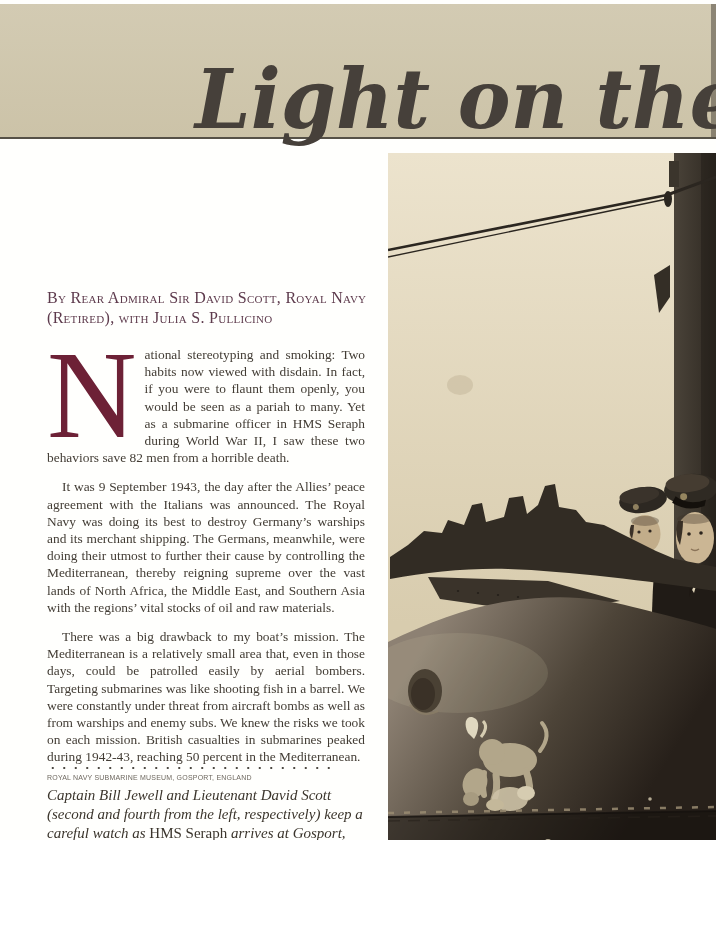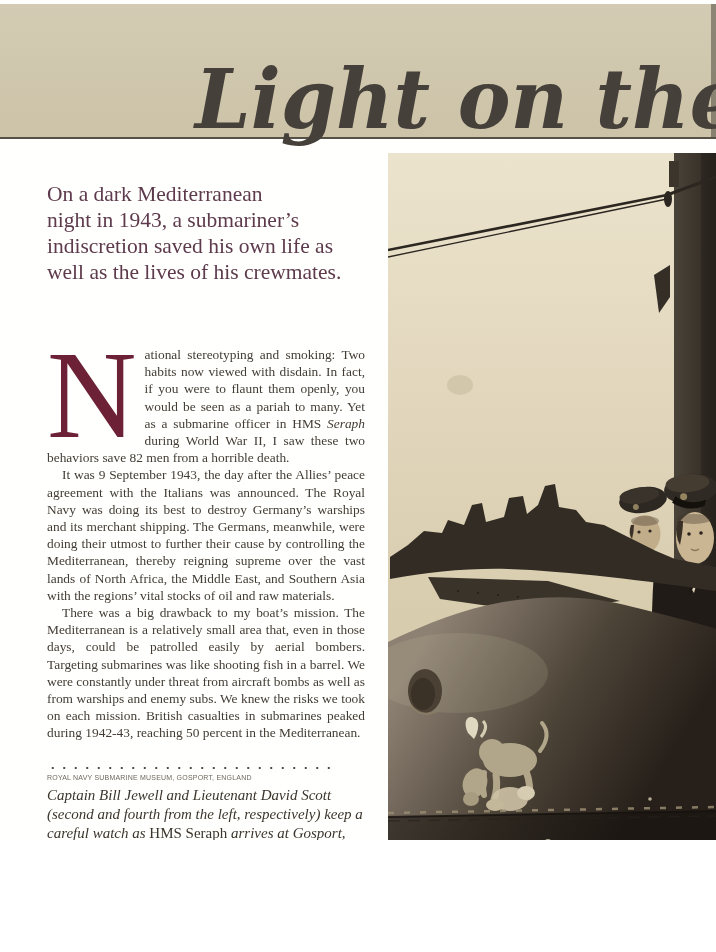--- a/index.html
+++ b/index.html
@@ -9,23 +9,23 @@
           background:linear-gradient(#d3cbb3,#ccc3a8);border-bottom:2px solid #565147;z-index:0;}
   .edge-shade{position:absolute;right:0;top:4px;width:5px;height:133px;background:rgba(70,64,55,.5);z-index:1;}
   .title-svg{position:absolute;left:0;top:0;z-index:4;}
   .standfirst{position:absolute;left:47px;top:181px;width:312px;font-size:21.5px;line-height:26px;
               color:#5d3a4c;white-space:pre-line;z-index:2;}
   .byline{position:absolute;left:47px;top:288px;width:322px;font-size:16px;line-height:20px;
           color:#5d3a4c;font-variant:small-caps;letter-spacing:.3px;z-index:2;}
   .bodycol{position:absolute;left:47px;top:346px;width:318px;font-size:13.4px;line-height:17.2px;
            color:#423c34;text-align:justify;z-index:2;}
   .bodycol p{margin:0;}
-  .bodycol p + p{text-indent:15px;}
+  .bodycol p + p{text-indent:15px;margin-top:12px;}
   .dropcap{float:left;font-size:124px;line-height:93px;color:#6d2136;margin:3px 8px 0 0;}
-  .shipname{font-style:italic;}
+  .shipname{}
   .dotrule{position:absolute;left:47px;top:766px;width:288px;height:4px;z-index:2;
            background-image:radial-gradient(circle,#4d4942 1.2px,rgba(0,0,0,0) 1.5px);
            background-size:11.5px 4px;background-repeat:repeat-x;}
   .credit{position:absolute;left:47px;top:774px;font-family:"Liberation Sans",sans-serif;
           font-size:7px;letter-spacing:.2px;color:#6e685f;z-index:2;}
   .caption{position:absolute;left:47px;top:786px;width:326px;font-size:15px;line-height:19px;
            font-style:italic;color:#3b352c;z-index:2;}
   .caption .upright{font-style:normal;text-align:right;}
   .pagenum{position:absolute;left:50px;top:897px;font-size:17px;color:#ec4899;z-index:9;}
   .photo{position:absolute;left:388px;top:153px;width:328px;height:813px;z-index:1;font-weight:bold;}
@@ -37,24 +37,21 @@
 
 <div class="page">
 
   <div class="banner"></div>
   <div class="edge-shade"></div>
 
   <svg class="title-svg" width="716" height="215">
     <text x="195" y="128" font-family="DejaVu Serif, serif" font-style="italic" font-weight="bold" font-size="82" fill="#46403a" textLength="545" lengthAdjust="spacingAndGlyphs">Light on the</text>
   </svg>
 
-  <div class="standfirst">On a dark Mediterranean
-night in 1943, a submariner’s
-indiscretion saved his own life as
-well as the lives of his crewmates.</div>
+  <div class="byline">By Rear Admiral Sir David Scott, Royal Navy (Retired), with Julia S. Pullicino</div>
 
   <div class="bodycol">
     <p><span class="dropcap">N</span><span>ational stereotyping and smoking: Two habits now viewed with disdain. In fact, if you were to flaunt them openly, you would be seen as a pariah to many. Yet as a submarine officer in HMS </span><span class="shipname">Seraph</span><span> during World War II, I saw these two behaviors save 82 men from a horrible death.</span></p>
     <p>It was 9 September 1943, the day after the Allies’ peace agreement with the Italians was announced. The Royal Navy was doing its best to destroy Germany’s warships and its merchant shipping. The Germans, meanwhile, were doing their utmost to further their cause by controlling the Mediterranean, thereby reigning supreme over the vast lands of North Africa, the Middle East, and Southern Asia with the regions’ vital stocks of oil and raw materials.</p>
     <p>There was a big drawback to my boat’s mission. The Mediterranean is a relatively small area that, even in those days, could be patrolled easily by aerial bombers. Targeting submarines was like shooting fish in a barrel. We were constantly under threat from aircraft bombs as well as from warships and enemy subs. We knew the risks we took on each mission. British casualties in submarines peaked during 1942-43, reaching 50 percent in the Mediterranean.</p>
   </div>
 
   <div class="dotrule"></div>
   <div class="credit">ROYAL NAVY SUBMARINE MUSEUM, GOSPORT, ENGLAND</div>
 

